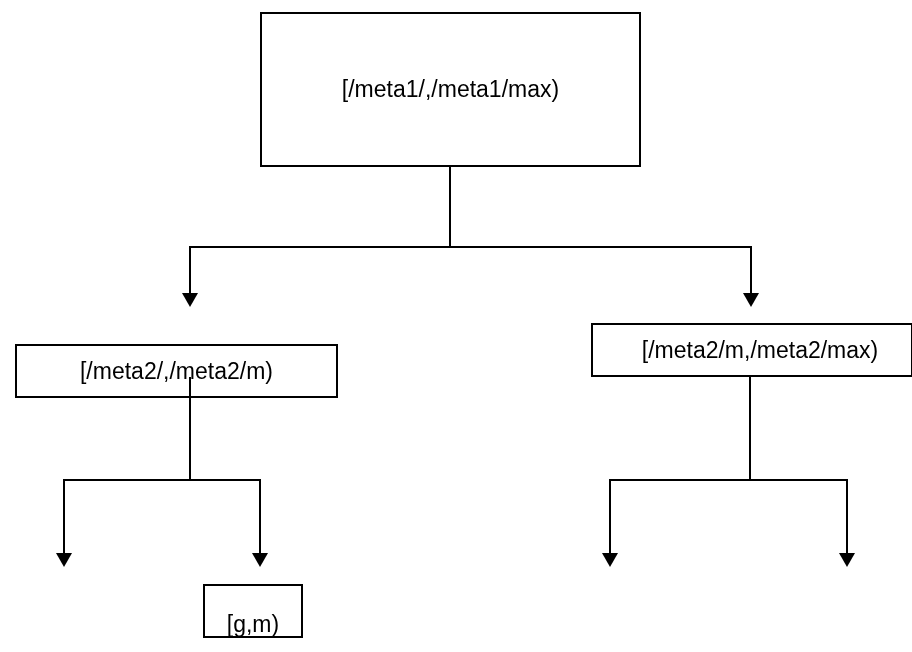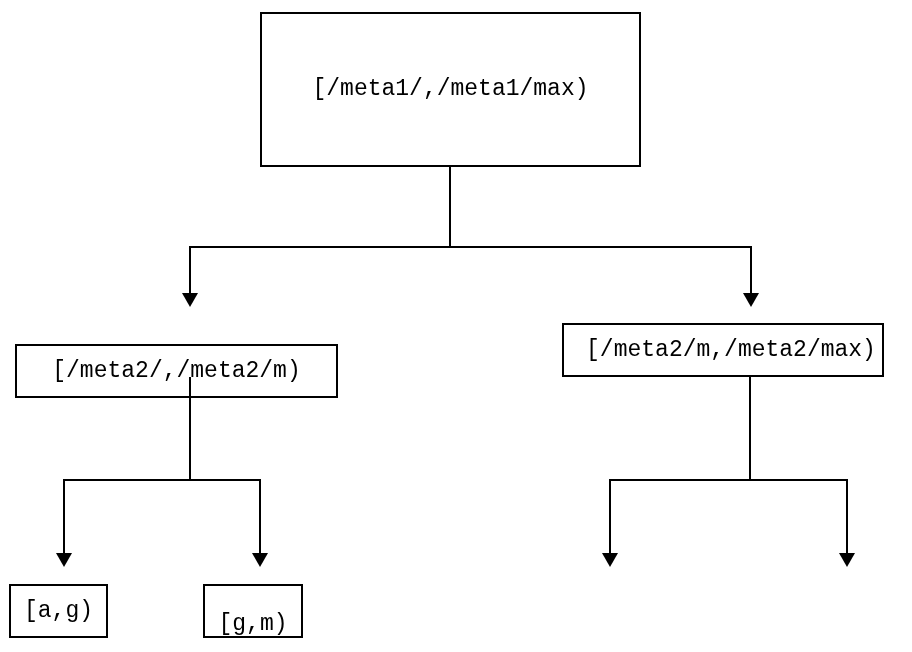--- a/index.html
+++ b/index.html
@@ -6,21 +6,21 @@
     margin: 0;
     padding: 0;
     background: #ffffff;
   }
   #canvas {
     position: relative;
     width: 912px;
     height: 652px;
     background: #ffffff;
     overflow: hidden;
-    font-family: Liberation Mono, monospace;
+    font-family: Liberation Sans, sans-serif;
   }
   .node {
     position: absolute;
     box-sizing: border-box;
     border: 2px solid #000000;
     background: #ffffff;
     color: #000000;
     display: flex;
     align-items: center;
     justify-content: center;
@@ -37,21 +37,21 @@
     width: 0;
     height: 0;
     border-left: 8px solid transparent;
     border-right: 8px solid transparent;
     border-top: 14px solid #000000;
   }
 
   
   .node-root   { left: 260px; top: 12px;  width: 381px; height: 155px; }
   .node-left   { left: 15px;  top: 323px; width: 323px; height: 54px; margin-top: 21px; }
-  .node-right  { left: 562px; top: 323px; width: 322px; height: 54px; padding-left: 16px; }
+  .node-right  { left: 591px; top: 323px; width: 322px; height: 54px; padding-left: 16px; }
   .node-leaf1  { left: 9px;   top: 584px; width: 99px;  height: 54px; }
   .node-leaf2  { left: 203px; top: 584px; width: 100px; height: 54px; align-items: flex-end; }
   .node-leaf3  { left: 553px; top: 584px; width: 101px; height: 54px; }
   .node-leaf4  { left: 778px; top: 584px; width: 126px; height: 54px; }
 
   
   .c-root-v      { left: 449px; top: 166px; width: 2px;   height: 81px; }
   .c-l1-h        { left: 189px; top: 246px; width: 562px; height: 2px; }
   .c-l1-left-v   { left: 189px; top: 246px; width: 2px;   height: 47px; }
   .c-l1-right-v  { left: 750px; top: 246px; width: 2px;   height: 47px; }
@@ -84,23 +84,20 @@
   </div>
 
   <div class="node node-left">
     <span>[/meta2/,/meta2/m)</span>
   </div>
 
   <div class="node node-right">
     <span>[/meta2/m,/meta2/max)</span>
   </div>
 
-  <div class="node node-leaf1">
-    <span>[a,g)</span>
-  </div>
 
   <div class="node node-leaf2">
     <span>[g,m)</span>
   </div>
 
 
 
   <div class="line c-root-v"></div>
   <div class="line c-l1-h"></div>
   <div class="line c-l1-left-v"></div>

